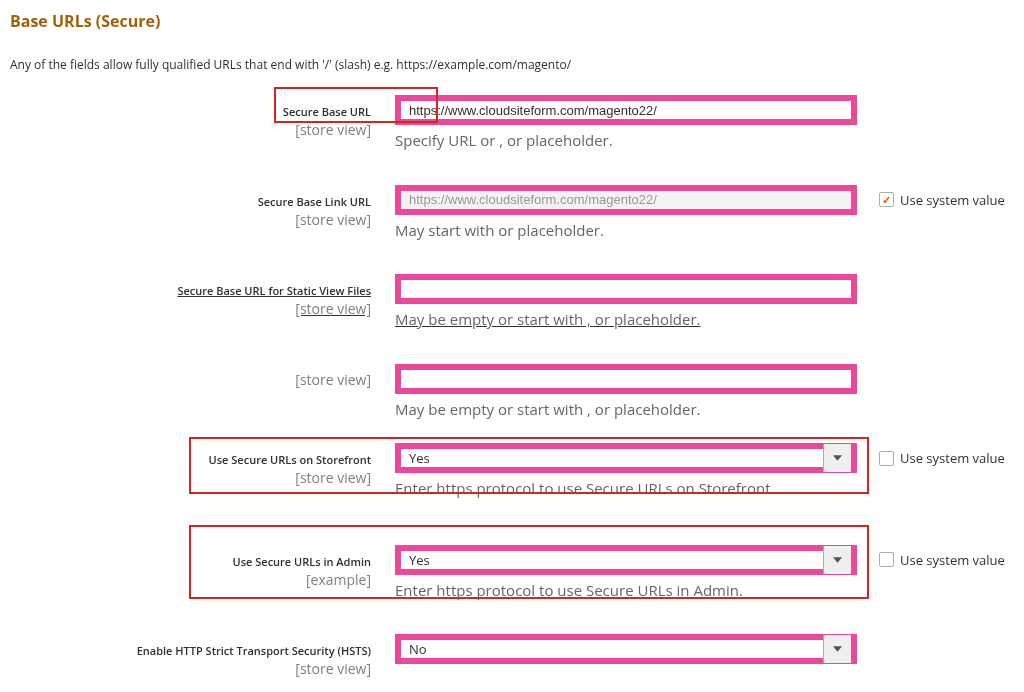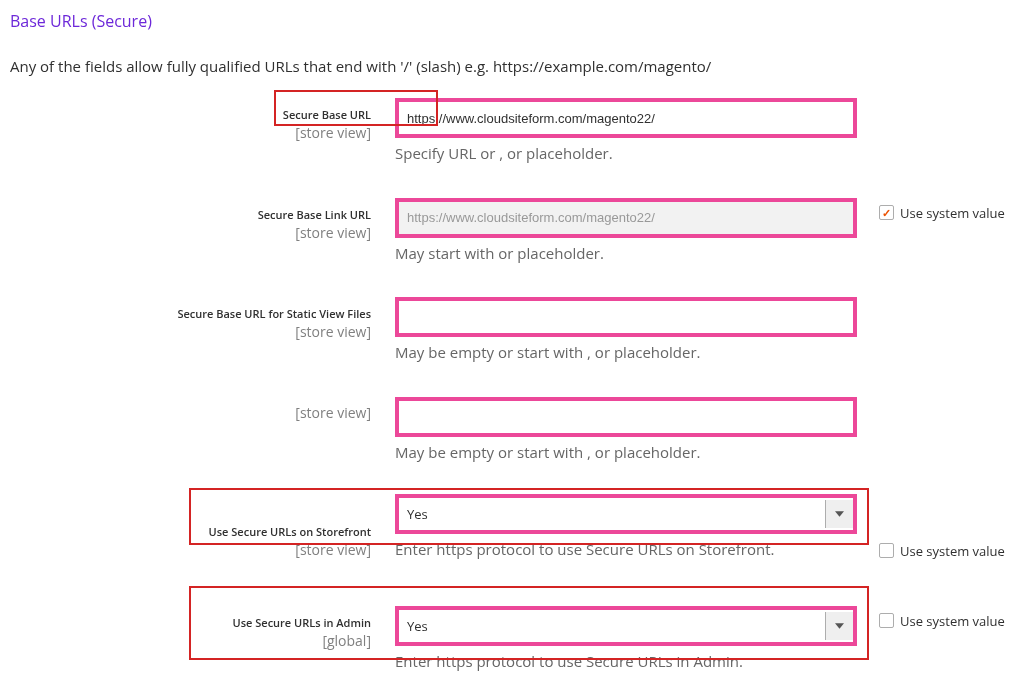--- a/index.html
+++ b/index.html
@@ -7,27 +7,27 @@
     margin: 0;
     padding: 10px 10px 10px 10px;
     font-family: 'Open Sans', 'Helvetica Neue', Arial, sans-serif;
     font-size: 14px;
     color: #333;
     width: 1024px;
     background: #fff;
   }
   .section-title {
     font-size: 16px;
-    font-weight: 400;
-    color: #6d28d9;
+    font-weight: 700;
+    color: #a16207;
     padding: 0 0 6px 0;
   }
   .section-desc {
     color: #303030;
-    font-size: 15px;
+    font-size: 12px;
     padding: 18px 0 18px 0;
   }
   .field-row {
     display: flex;
     align-items: flex-start;
     padding: 4px 0 12px 0;
     position: relative;
   }
   .label-col {
     width: 385px;
@@ -47,24 +47,24 @@
     display: block;
     line-height: 1.3;
     margin-top: 1px;
   }
   .input-col {
     flex: 0 0 462px;
     width: 462px;
   }
   .text-input, .select-input {
     width: 100%;
-    height: 40px;
+    height: 30px;
     padding: 4px 8px;
     font-size: 13px;
-    border: 4px solid #ec4899;
+    border: 6px solid #ec4899;
     background: #fff;
     color: #303030;
   }
   .text-input[disabled] {
     background: #f2f2f2;
     color: #999;
   }
   .select-input {
     position: relative;
     display: flex;
@@ -173,21 +173,21 @@
   <div class="input-col">
     <input class="text-input" type="text" disabled="" value="https://www.cloudsiteform.com/magento22/" style="">
     <div class="hint">May start with or placeholder.</div>
   </div>
   <div class="extra-col">
     <span class="chk">✓</span>
     <span>Use system value</span>
   </div>
 </div>
 
-<div class="field-row" style="margin-top:18px;">
+<div class="field-row" style="margin-top:18px;text-decoration:underline;">
   <div class="label-col">
     <span class="label-main">Secure Base URL for Static View Files</span>
     <span class="label-scope">[store view]</span>
   </div>
   <div class="input-col">
     <input class="text-input" type="text" value="" style="">
     <div class="hint">May be empty or start with , or placeholder.</div>
   </div>
   <div class="extra-col"></div>
 </div>
@@ -196,21 +196,21 @@
   <div class="label-col">
     <span class="label-scope">[store view]</span>
   </div>
   <div class="input-col">
     <input class="text-input" type="text" value="" style="">
     <div class="hint">May be empty or start with , or placeholder.</div>
   </div>
   <div class="extra-col"></div>
 </div>
 
-<div class="field-row" style="margin-top:16px;align-items:flex-end;">
+<div class="field-row" style="margin-top:8px;">
   <div class="highlight-2"></div>
   <div class="label-col">
     <span class="label-main">Use Secure URLs on Storefront</span>
     <span class="label-scope">[store view]</span>
   </div>
   <div class="input-col">
     <div class="select-input">
       <span class="select-value">Yes</span>
       <span class="select-arrow">
           <svg viewBox="0 0 10 6">
@@ -223,41 +223,42 @@
   <div class="extra-col">
     <span class="chk"></span>
     <span>Use system value</span>
   </div>
 </div>
 
 <div class="field-row" style="margin-top:30px;">
   <div class="highlight-3"></div>
   <div class="label-col">
     <span class="label-main">Use Secure URLs in Admin</span>
-    <span class="label-scope">[global]</span>
+    <span class="label-scope">[example]</span>
   </div>
   <div class="input-col">
     <div class="select-input">
       <span class="select-value">Yes</span>
       <span class="select-arrow">
           <svg viewBox="0 0 10 6">
             <path d="M0 0 L5 6 L10 0 Z"></path>
           </svg>
         </span>
     </div>
     <div class="hint">Enter https protocol to use Secure URLs in Admin.</div>
   </div>
   <div class="extra-col">
     <span class="chk"></span>
     <span>Use system value</span>
   </div>
 </div>
 
 <div class="field-row" style="margin-top:18px;">
   <div class="label-col">
+    <span class="label-main">Enable HTTP Strict Transport Security (HSTS)</span>
     <span class="label-scope">[store view]</span>
   </div>
   <div class="input-col">
     <div class="select-input">
       <span class="select-value">No</span>
       <span class="select-arrow">
           <svg viewBox="0 0 10 6">
             <path d="M0 0 L5 6 L10 0 Z"></path>
           </svg>
         </span>

